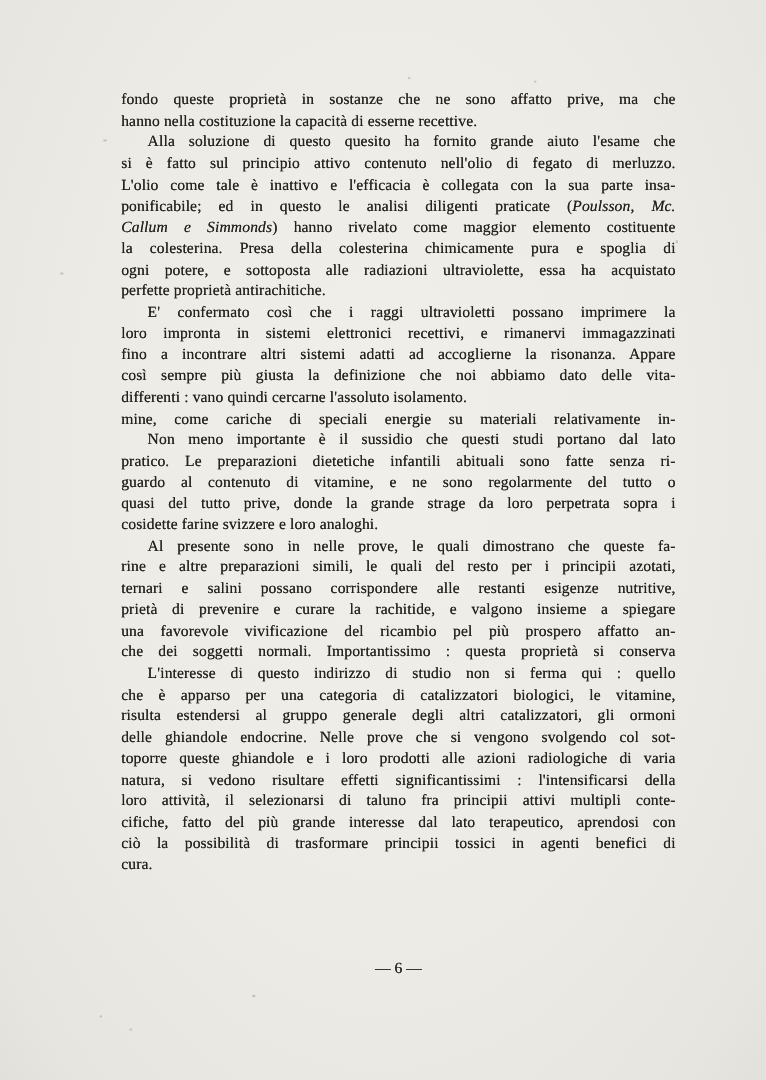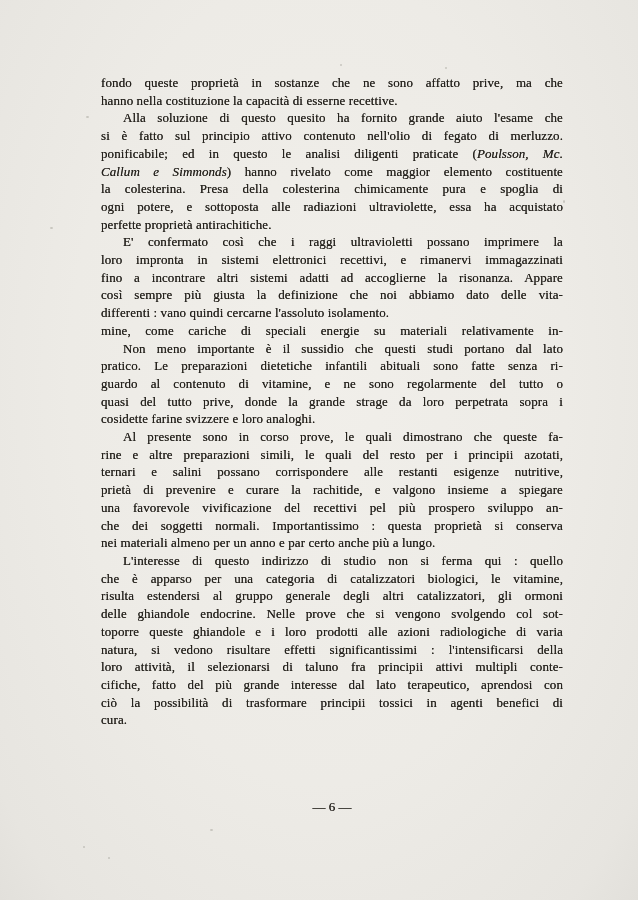--- a/index.html
+++ b/index.html
@@ -63,43 +63,43 @@
 </style>
 </head>
 <body>
 
 <div class="paper">
   <div class="text-block">
       <div class="line"><span>fondo queste proprietà in sostanze che ne sono affatto prive, ma che</span></div>
       <div class="line end"><span>hanno nella costituzione la capacità di esserne recettive.</span></div>
       <div class="line indent"><span>Alla soluzione di questo quesito ha fornito grande aiuto l'esame che</span></div>
       <div class="line"><span>si è fatto sul principio attivo contenuto nell'olio di fegato di merluzzo.</span></div>
+      <div class="line"><span>L'olio come tale è inattivo e l'efficacia è collegata con la sua parte insa-</span></div>
       <div class="line"><span>ponificabile; ed in questo le analisi diligenti praticate (</span><span class="it">Poulsson, Mc.</span></div>
       <div class="line"><span class="it">Callum e Simmonds</span><span>) hanno rivelato come maggior elemento costituente</span></div>
       <div class="line"><span>la colesterina. Presa della colesterina chimicamente pura e spoglia di</span></div>
       <div class="line"><span>ogni potere, e sottoposta alle radiazioni ultraviolette, essa ha acquistato</span></div>
       <div class="line end"><span>perfette proprietà antirachitiche.</span></div>
       <div class="line indent"><span>E' confermato così che i raggi ultravioletti possano imprimere la</span></div>
       <div class="line"><span>loro impronta in sistemi elettronici recettivi, e rimanervi immagazzinati</span></div>
       <div class="line"><span>fino a incontrare altri sistemi adatti ad accoglierne la risonanza. Appare</span></div>
       <div class="line"><span>così sempre più giusta la definizione che noi abbiamo dato delle vita-</span></div>
       <div class="line end"><span>differenti : vano quindi cercarne l'assoluto isolamento.</span></div>
       <div class="line"><span>mine, come cariche di speciali energie su materiali relativamente in-</span></div>
       <div class="line indent"><span>Non meno importante è il sussidio che questi studi portano dal lato</span></div>
       <div class="line"><span>pratico. Le preparazioni dietetiche infantili abituali sono fatte senza ri-</span></div>
       <div class="line"><span>guardo al contenuto di vitamine, e ne sono regolarmente del tutto o</span></div>
       <div class="line"><span>quasi del tutto prive, donde la grande strage da loro perpetrata sopra i</span></div>
       <div class="line end"><span>cosidette farine svizzere e loro analoghi.</span></div>
-      <div class="line indent"><span>Al presente sono in corso prove, le quali dimostrano che queste fa-</span></div>
+      <div class="line indent"><span>Al presente sono in nelle prove, le quali dimostrano che queste fa-</span></div>
       <div class="line"><span>rine e altre preparazioni simili, le quali del resto per i principii azotati,</span></div>
       <div class="line"><span>ternari e salini possano corrispondere alle restanti esigenze nutritive,</span></div>
       <div class="line"><span>prietà di prevenire e curare la rachitide, e valgono insieme a spiegare</span></div>
-      <div class="line"><span>una favorevole vivificazione del recettivi pel più prospero sviluppo an-</span></div>
+      <div class="line"><span>una favorevole vivificazione del ricambio pel più prospero affatto an-</span></div>
       <div class="line"><span>che dei soggetti normali. Importantissimo : questa proprietà si conserva</span></div>
-      <div class="line end"><span>nei materiali almeno per un anno e par certo anche più a lungo.</span></div>
       <div class="line indent"><span>L'interesse di questo indirizzo di studio non si ferma qui : quello</span></div>
       <div class="line"><span>che è apparso per una categoria di catalizzatori biologici, le vitamine,</span></div>
       <div class="line"><span>risulta estendersi al gruppo generale degli altri catalizzatori, gli ormoni</span></div>
       <div class="line"><span>delle ghiandole endocrine. Nelle prove che si vengono svolgendo col sot-</span></div>
       <div class="line"><span>toporre queste ghiandole e i loro prodotti alle azioni radiologiche di varia</span></div>
       <div class="line"><span>natura, si vedono risultare effetti significantissimi : l'intensificarsi della</span></div>
       <div class="line"><span>loro attività, il selezionarsi di taluno fra principii attivi multipli conte-</span></div>
       <div class="line"><span>cifiche, fatto del più grande interesse dal lato terapeutico, aprendosi con</span></div>
       <div class="line"><span>ciò la possibilità di trasformare principii tossici in agenti benefici di</span></div>
       <div class="line end"><span>cura.</span></div>

